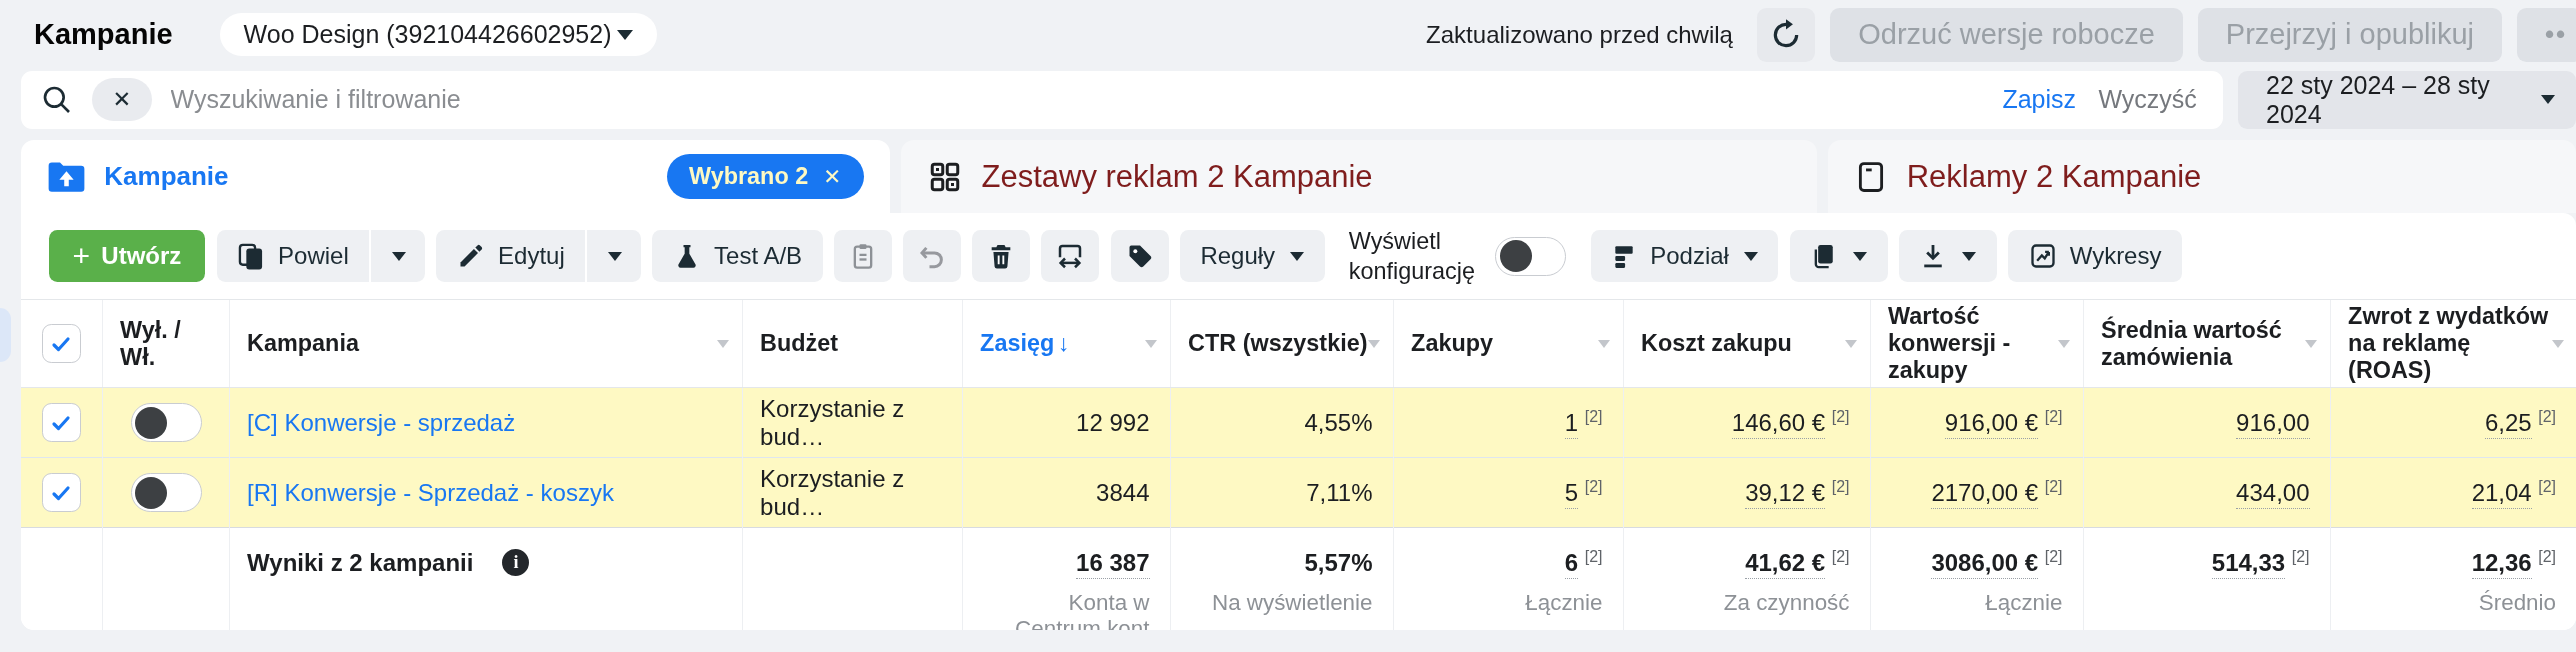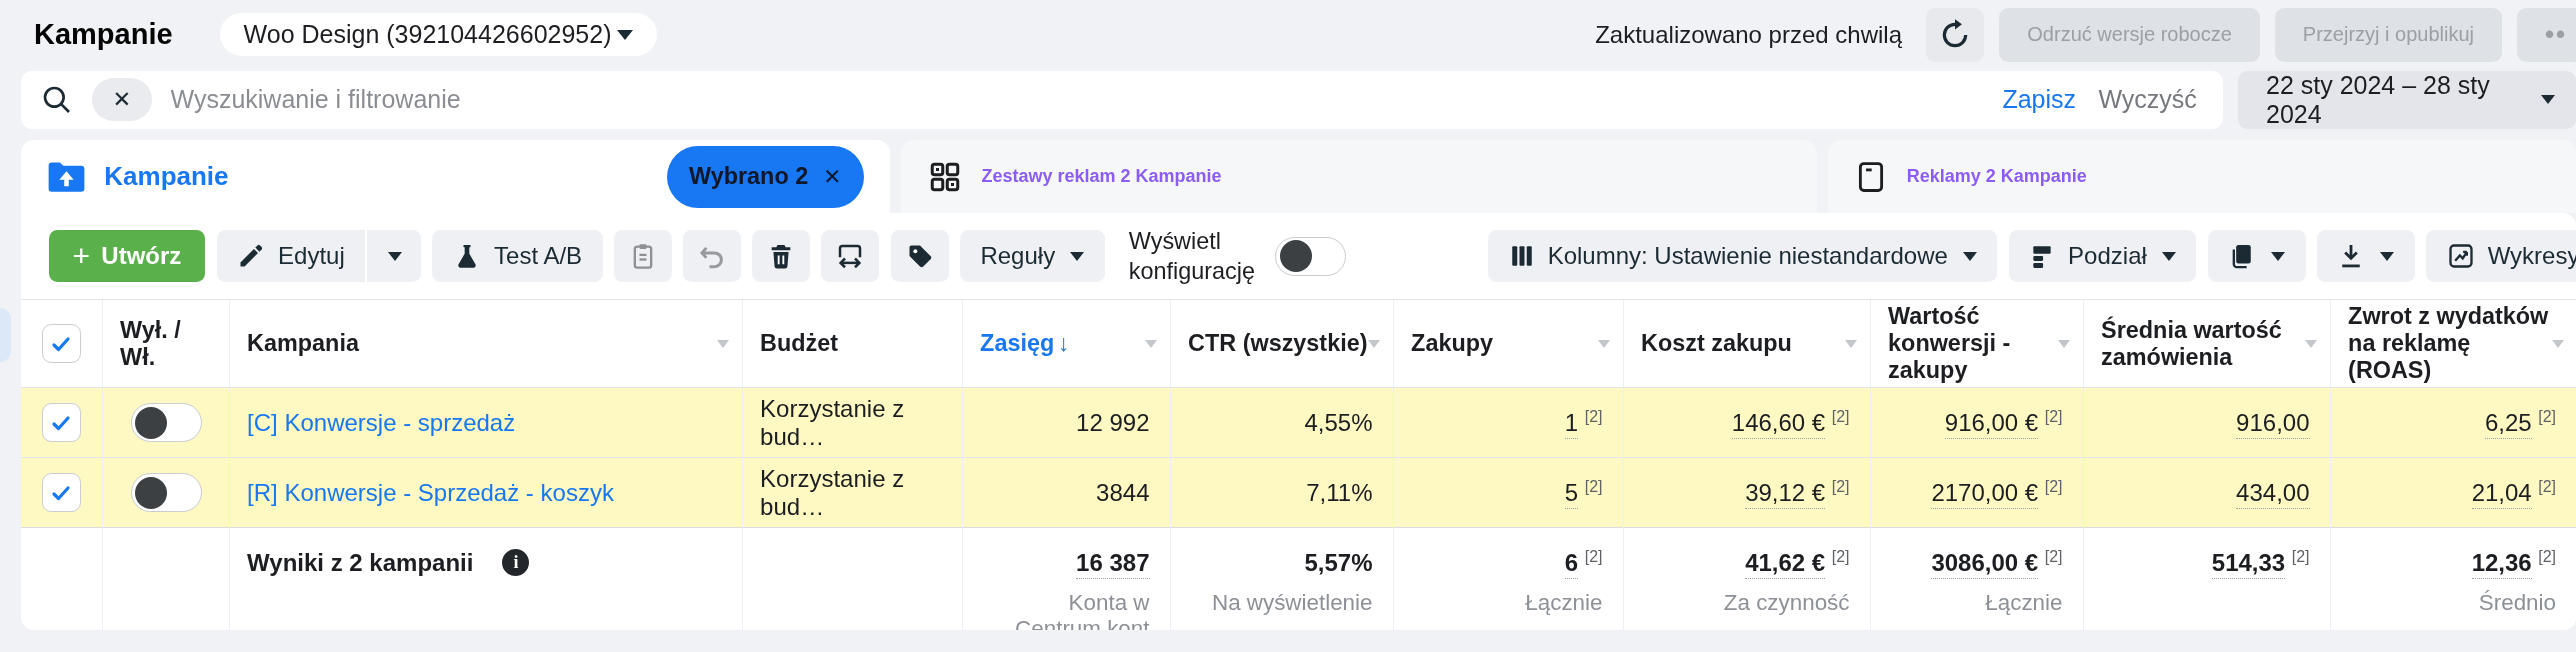--- a/index.html
+++ b/index.html
@@ -19,21 +19,21 @@
     display:flex; align-items:center; justify-content:space-between; padding:0 24px;
     font-size:25px; color:#1c1e21;
   }
   .tri{ width:0; height:0; border-left:8.4px solid transparent; border-right:8.4px solid transparent;
         border-top:10.3px solid #1c2b33; display:inline-block; }
   .topbar-right{ margin-left:auto; display:flex; align-items:center; gap:15px; }
   .updated{ font-size:24px; color:#1c1e21; margin-right:9.3px; }
   .sq-btn{ width:58px; height:54px; border-radius:9.3px; background:#e7e9ed;
            display:flex; align-items:center; justify-content:center; }
   .disabled-btn{ height:54px; border-radius:9.3px; background:#dee1e6; color:#9aa0a6;
-                 padding:0 28px; font-size:20px; }
+                 padding:0 28px; font-size:29px; }
   .more-btn{ width:65px; margin-right:-32px; letter-spacing:1.9px; color:#9aa0a6; font-weight:bold; font-size:26px;}
 
   
   .filterrow{ display:flex; align-items:stretch; margin:1.9px 0 0 20.6px; height:58px; gap:15px; }
   .searchbar{ flex:1; background:#fff; border-radius:11.2px; display:flex; align-items:center;
               padding:0 20.6px; gap:18.7px; }
   .chip{ background:#e9ebef; border-radius:934px; height:43px; display:flex; align-items:center;
          gap:15px; padding:0 20.6px; font-size:24px; white-space:nowrap; }
   .chip b{ font-weight:bold; }
   .chip .x{ font-size:22.4px; color:#1c2b33; }
@@ -45,22 +45,22 @@
              align-items:center; padding:0 20.6px 0 28px; font-size:25px; color:#1c1e21; gap:18.7px; }
   .datepill .tri{ border-top-width:9.3px; border-left-width:7.5px; border-right-width:7.5px; }
 
   
   .tabs{ display:flex; gap:11.2px; margin:11.2px 0 0 20.6px; height:73px; }
   .tab{ display:flex; align-items:center; padding:0 26px; gap:18.7px; border-radius:13px 13px 0 0; }
   .tab-campaigns{ width:869px; background:#fff; }
   .tab-adsets{ width:916px; background:#f6f7f9; }
   .tab-ads{ flex:1; background:#f6f7f9; }
   .tab-label-blue{ color:#1877f2; font-size:26px; font-weight:bold; }
-  .tab-label-dark{ color:#8b5cf6; font-size:18px; font-weight:bold; }
-  .badge{ margin-left:auto; background:#1877f2; color:#0f172a; border-radius:934px; height:62px;
+  .tab-label-dark{ color:#7f1d1d; font-size:31px; font-weight:normal; }
+  .badge{ margin-left:auto; background:#1877f2; color:#fef9c3; border-radius:934px; height:45px;
           display:flex; align-items:center; gap:15px; padding:0 22.4px; font-size:23.4px; font-weight:bold; }
   .badge .x{ font-weight:normal; font-size:21.5px; }
 
   
   .panel{ margin-left:20.6px; height:417px; background:#fff; border-radius:0 13px 13px 13px; overflow:hidden; }
 
   
   .toolbar{ display:flex; align-items:center; gap:11.2px; padding:13px 0 13px 28px; }
   .tb{ height:52px; border-radius:8.4px; background:#eef0f3; display:flex; align-items:center;
        gap:13px; padding:0 20.6px; font-size:24px; color:#1c2b33; white-space:nowrap; }
@@ -197,20 +197,34 @@
   </div>
 
   <div class="panel">
 
     <div class="toolbar">
       <button class="tb create-btn">
         <span class="plus">+</span>
         <span>Utwórz</span>
       </button>
 
+      <div class="splitwrap">
+        <button class="tb main">
+          <span>
+            <svg class="svgi" width="28" height="28" viewBox="0 0 24 24">
+                <rect x="2.5" y="2.5" width="13" height="17" rx="2.5" fill="none" stroke="#1c2b33" stroke-width="2"></rect>
+                <rect x="8" y="5.5" width="13.5" height="18" rx="2.5" fill="#1c2b33"></rect>
+              </svg>
+          </span>
+          <span>Powiel</span>
+        </button>
+        <button class="tb caretbtn">
+            <span class="tri"></span>
+          </button>
+      </div>
 
       <div class="splitwrap">
         <button class="tb main">
           <span>
             <svg class="svgi" width="28" height="28" viewBox="0 0 24 24" fill="#1c2b33">
                 <path d="M3 17.5 L14.5 6 L18 9.5 L6.5 21 L3 21z"></path>
                 <path d="M15.7 4.8 L17.6 2.9 a1.5 1.5 0 0 1 2.1 0 L21.1 4.3 a1.5 1.5 0 0 1 0 2.1 L19.2 8.3z"></path>
               </svg>
           </span>
           <span>Edytuj</span>
@@ -283,31 +297,20 @@
         <span>Reguły</span>
         <span class="tri"></span>
       </button>
 
       <div class="view-setup">Wyświetl
 konfigurację</div>
       <div class="toggle">
           <div class="knob"></div>
         </div>
 
-      <button class="tb ml-auto">
-        <span>
-          <svg class="svgi" width="26" height="26" viewBox="0 0 24 24" fill="#1c2b33">
-              <rect x="3" y="3" width="4.6" height="18" rx="1"></rect>
-              <rect x="9.7" y="3" width="4.6" height="18" rx="1"></rect>
-              <rect x="16.4" y="3" width="4.6" height="18" rx="1"></rect>
-            </svg>
-        </span>
-        <span>Kolumny: Ustawienie niestandardowe</span>
-        <span class="tri"></span>
-      </button>
 
       <button class="tb">
         <span>
           <svg class="svgi" width="26" height="26" viewBox="0 0 24 24" fill="#1c2b33">
               <rect x="4" y="3" width="16" height="7" rx="1"></rect>
               <rect x="4" y="12" width="9" height="4.5" rx="1"></rect>
               <rect x="4" y="18.5" width="9" height="4.5" rx="1"></rect>
             </svg>
         </span>
         <span>Podział</span>

